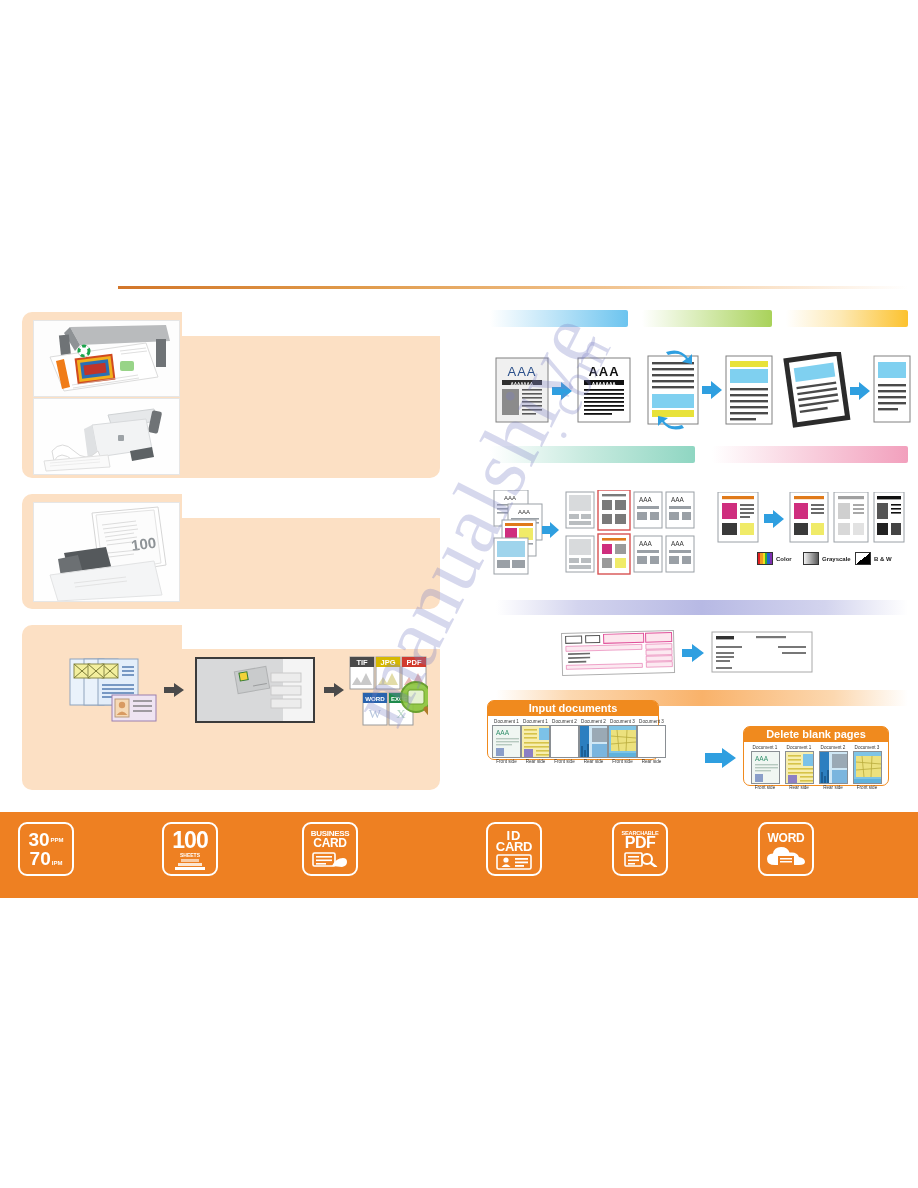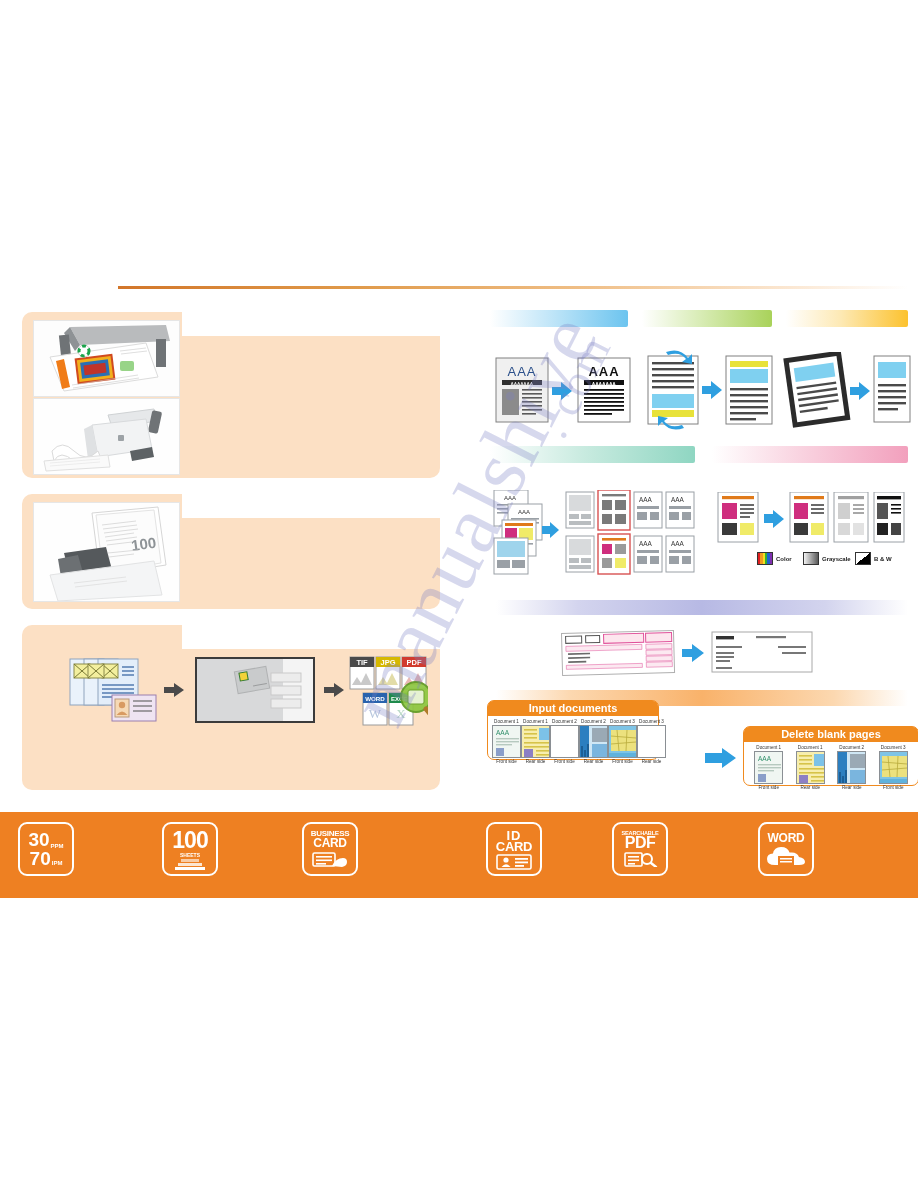--- a/index.html
+++ b/index.html
@@ -687,21 +687,21 @@
 
     </div>
   </div>
 
   <div class="arrow" style="left:705px;top:748px;">
     <svg width="32" height="20" viewBox="0 0 32 20">
         <path d="M0 5 L17 5 L17 0 L31 10 L17 20 L17 15 L0 15 Z" fill="#2f9fe0"></path>
       </svg>
   </div>
 
-  <div class="capbox" style="left:743px;top:726px;width:176px;height:60px;">
+  <div class="capbox" style="left:743px;top:726px;width:146px;height:60px;">
     <div class="cap-title">Delete blank pages</div>
     <div class="thumbrow" style="gap:0;">
 
       <div class="thumb" style="width:33px;">
         <span class="tl">Document 1</span>
         <span class="tpage" style="width:29px;height:33px;background:#f0f6f2;">
           <svg width="29" height="33" viewBox="0 0 29 33">
               <text x="3" y="9" font-family="Liberation Sans,sans-serif" font-size="6.5" fill="#2f8f6a">AAA</text>
               <g fill="#b6c9bf">
                 <rect x="3" y="12" width="23" height="1.4"></rect>
@@ -773,21 +773,21 @@
         <span class="tfoot">Front side</span>
       </div>
 
     </div>
   </div>
 
   <div class="orangestrip"></div>
 
   <div class="feat" style="left:18px;">
     <div class="featbox">
-      <div class="ftxt" style="display:flex;align-items:flex-end;">
+      <div class="ftxt" style="display:flex;align-items:center;">
         <span style="font-size:19px;">30</span>
         <span style="font-size:6px;margin-left:1px;">PPM</span>
       </div>
       <div class="ftxt" style="display:flex;align-items:baseline;">
         <span style="font-size:19px;">70</span>
         <span style="font-size:6px;margin-left:1px;">IPM</span>
       </div>
     </div>
   </div>
 

